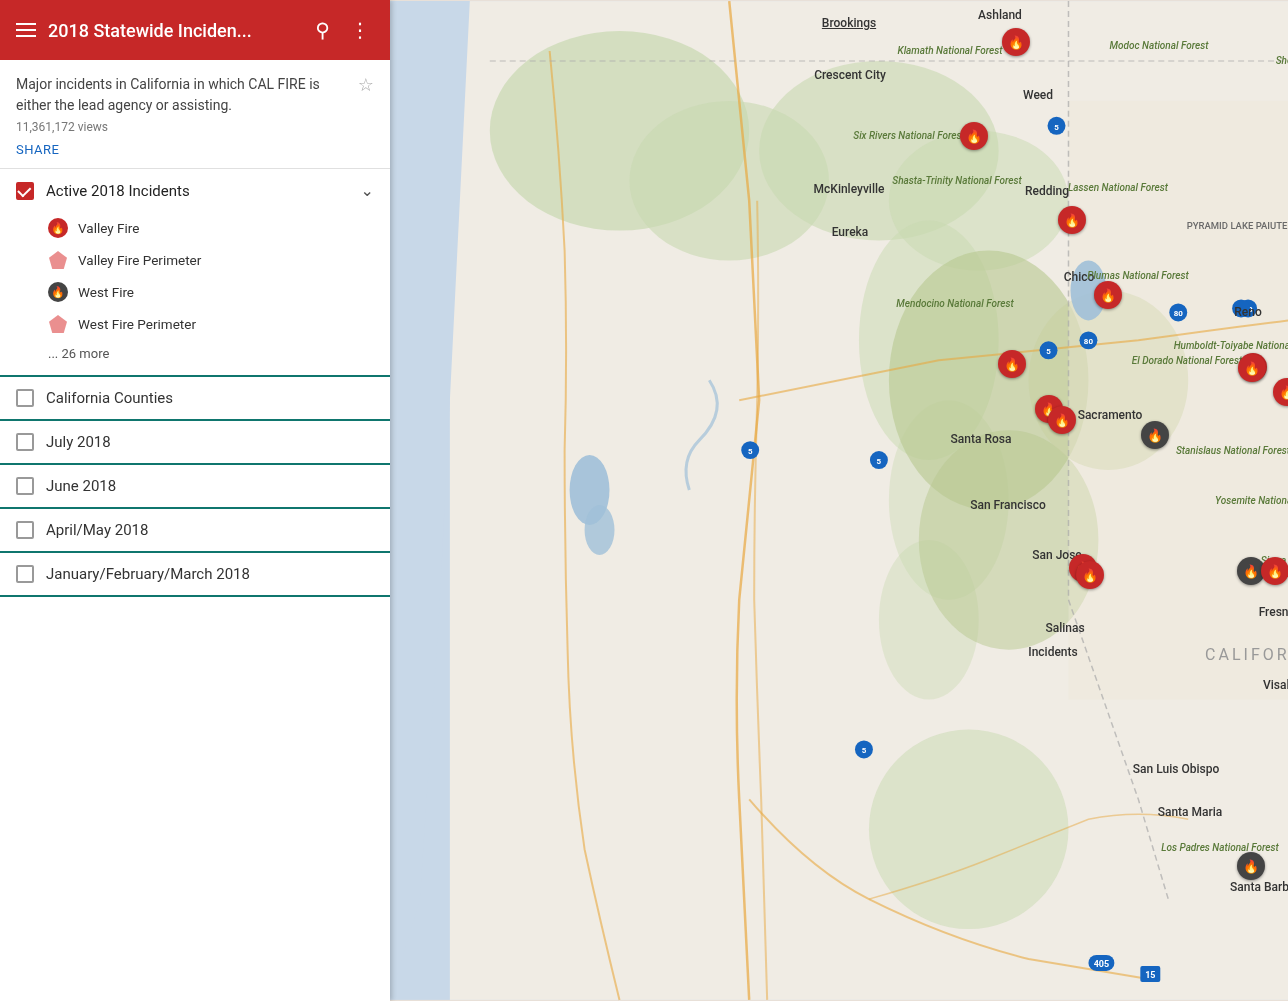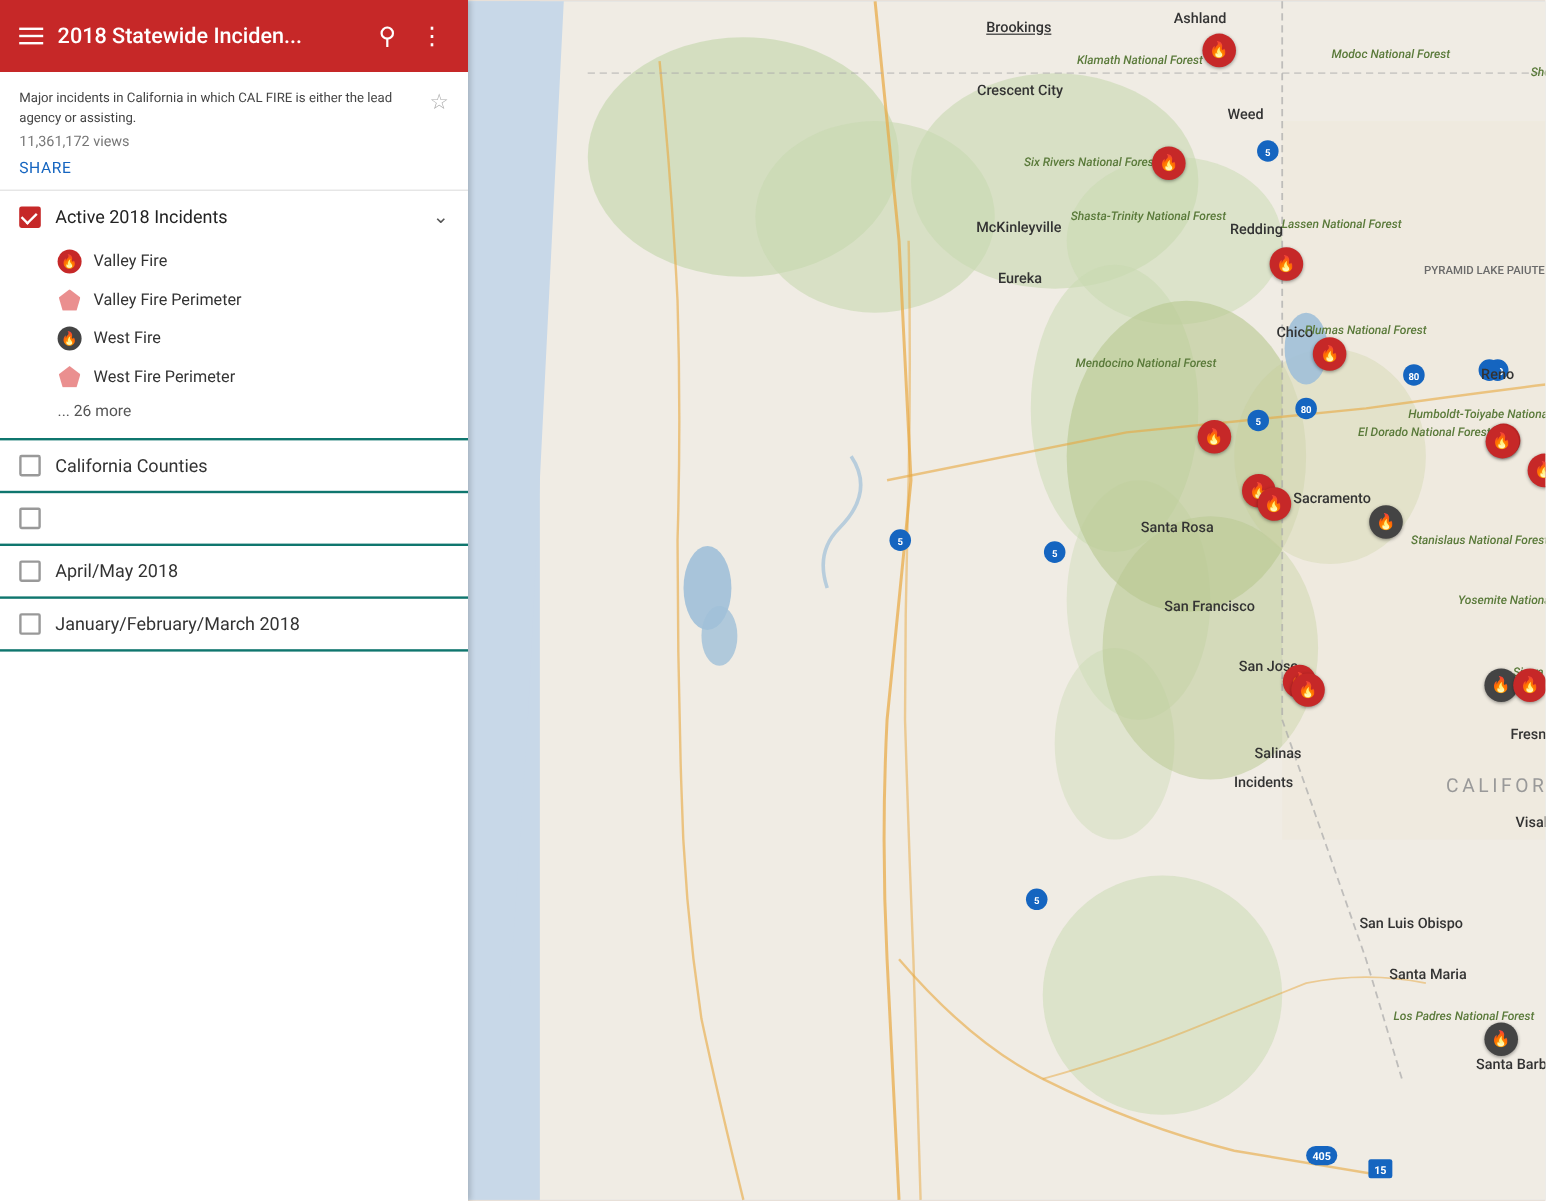--- a/index.html
+++ b/index.html
@@ -49,21 +49,21 @@
       font-size: 20px;
       cursor: pointer;
       padding: 4px;
     }
 
     #description-area {
       padding: 14px 16px 10px 16px;
       border-bottom: 1px solid #e0e0e0;
     }
     #description-text {
-      font-size: 11px;
+      font-size: 14px;
       color: #444;
       line-height: 1.5;
     }
     #views-text {
       font-size: 12px;
       color: #777;
       margin-top: 4px;
     }
     #share-btn {
       color: #1565c0;
@@ -329,23 +329,30 @@
     <div class="layer-group">
       <div class="layer-header">
         <div class="checkbox"></div>
         <span class="layer-name">California Counties</span>
       </div>
     </div>
 
     <div class="layer-group">
       <div class="layer-header">
         <div class="checkbox"></div>
-      </div>
-    </div>
-
+        <span class="layer-name">July 2018</span>
+      </div>
+    </div>
+
+    <div class="layer-group">
+      <div class="layer-header">
+        <div class="checkbox"></div>
+        <span class="layer-name">June 2018</span>
+      </div>
+    </div>
 
     <div class="layer-group">
       <div class="layer-header">
         <div class="checkbox"></div>
         <span class="layer-name">April/May 2018</span>
       </div>
     </div>
 
     <div class="layer-group">
       <div class="layer-header">

